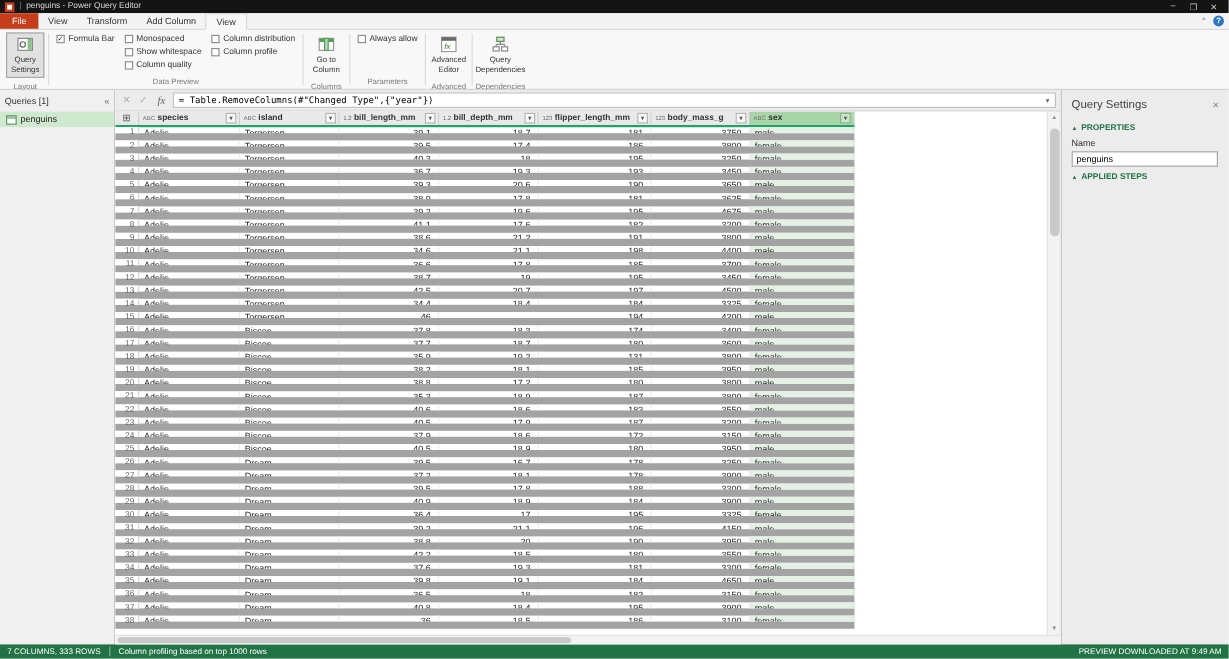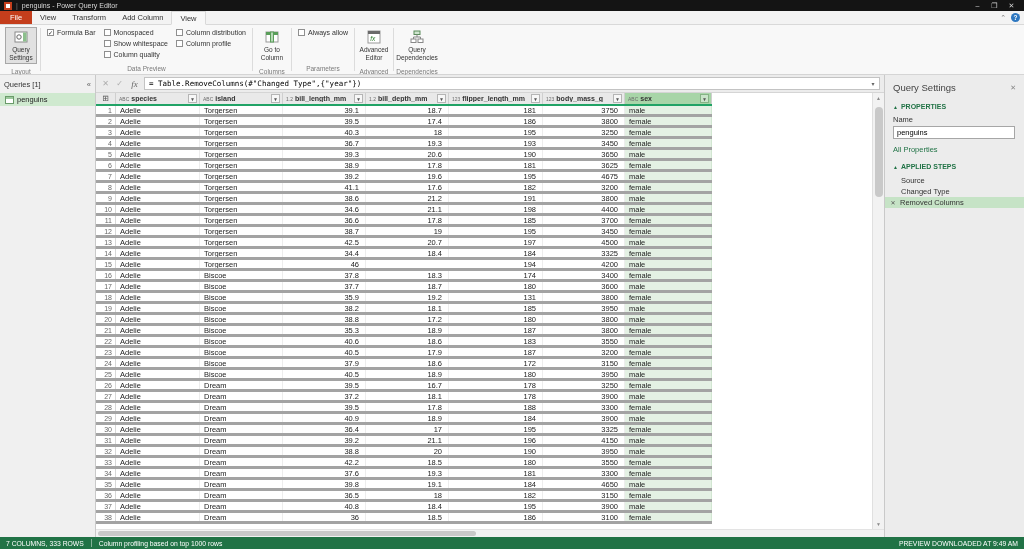--- a/index.html
+++ b/index.html
@@ -59,21 +59,21 @@
   .grid-scroll { flex:1; background:#fff; overflow:hidden; position:relative; }
   .gtable { position:absolute; top:0; left:0; }
   .ghead { display:flex; height:13px; background:#e9e9e9; border-bottom:2px solid #21a366; }
   .corner { width:20px; display:flex; align-items:center; justify-content:center; border-right:1px solid #cfcfcf; color:#555; font-size:8px; background:#e9e9e9; flex:0 0 auto; }
   .hcell { display:flex; align-items:center; border-right:1px solid #cfcfcf; padding:0 2px 0 3px; font-weight:bold; font-size:7px; color:#333; background:#e9e9e9; overflow:hidden; flex:0 0 auto; }
   .hcell.selcol { background:#a8d5a8; }
   .type-icon { font-size:5px; color:#6b6b6b; margin-right:2px; font-weight:normal; flex:0 0 auto; }
   .hname { overflow:hidden; white-space:nowrap; }
   .filter-btn { margin-left:auto; width:9px; height:9px; border:1px solid #b5b5b5; background:#f7f7f7; font-size:5px; line-height:8px; text-align:center; color:#555; flex:0 0 auto; }
   .hcell.selcol .filter-btn { background:#c9e4c9; border-color:#86b386; }
-  .grow { display:flex; height:11px; border-bottom:3px solid #a3a3a3; }
+  .grow { display:flex; height:11px; border-bottom:6px solid #a3a3a3; }
   .rncell { width:20px; font-size:7px; color:#666; text-align:right; padding-right:3px; line-height:10px; border-right:1px solid #d8d8d8; background:#fff; flex:0 0 auto; }
   .gcell { font-size:7.5px; line-height:10px; border-right:1px solid #ededed; padding:0 4px; white-space:nowrap; overflow:hidden; color:#222; flex:0 0 auto; }
   .gcell.num { text-align:right; padding-right:6px; }
   .gcell.selcol-cell { background:#e4f1e4; border-right-color:#d2e6d2; }
 
   .vscroll { width:12px; background:#f2f2f2; border-left:1px solid #e0e0e0; display:flex; flex-direction:column; align-items:center; flex:0 0 auto; }
   .vs-arrow { height:10px; font-size:5px; color:#8a8a8a; line-height:10px; }
   .vs-arrow.down { margin-top:auto; }
   .vs-thumb { width:8px; height:90px; background:#c9c9c9; border-radius:4px; margin-top:4px; }
   .hscroll { height:8px; background:#f2f2f2; border-top:1px solid #e3e3e3; position:relative; flex:0 0 auto; }
@@ -717,37 +717,24 @@
       <div class="qs-title-row">
         <span class="qs-title">Query Settings</span>
         <span class="qs-close">✕</span>
       </div>
       <div class="qs-section">
         <span class="qs-tri">▲</span>
         <span>PROPERTIES</span>
       </div>
       <div class="qs-name-label">Name</div>
       <input class="qs-input" value="penguins" style="">
-      <div class="qs-link">All Properties</div>
       <div class="qs-section">
         <span class="qs-tri">▲</span>
         <span>APPLIED STEPS</span>
       </div>
-      <div class="steps">
-          <div class="step">
-            <span>Source</span>
-          </div>
-          <div class="step">
-            <span>Changed Type</span>
-          </div>
-          <div class="step selected">
-            <span class="step-x">✕</span>
-            <span>Removed Columns</span>
-          </div>
-        </div>
     </div>
   </div>
 
   <div class="statusbar">
     <span>7 COLUMNS, 333 ROWS</span>
     <span class="sb-sep"></span>
     <span>Column profiling based on top 1000 rows</span>
     <span class="sb-right">PREVIEW DOWNLOADED AT 9:49 AM</span>
   </div>
 </div>

